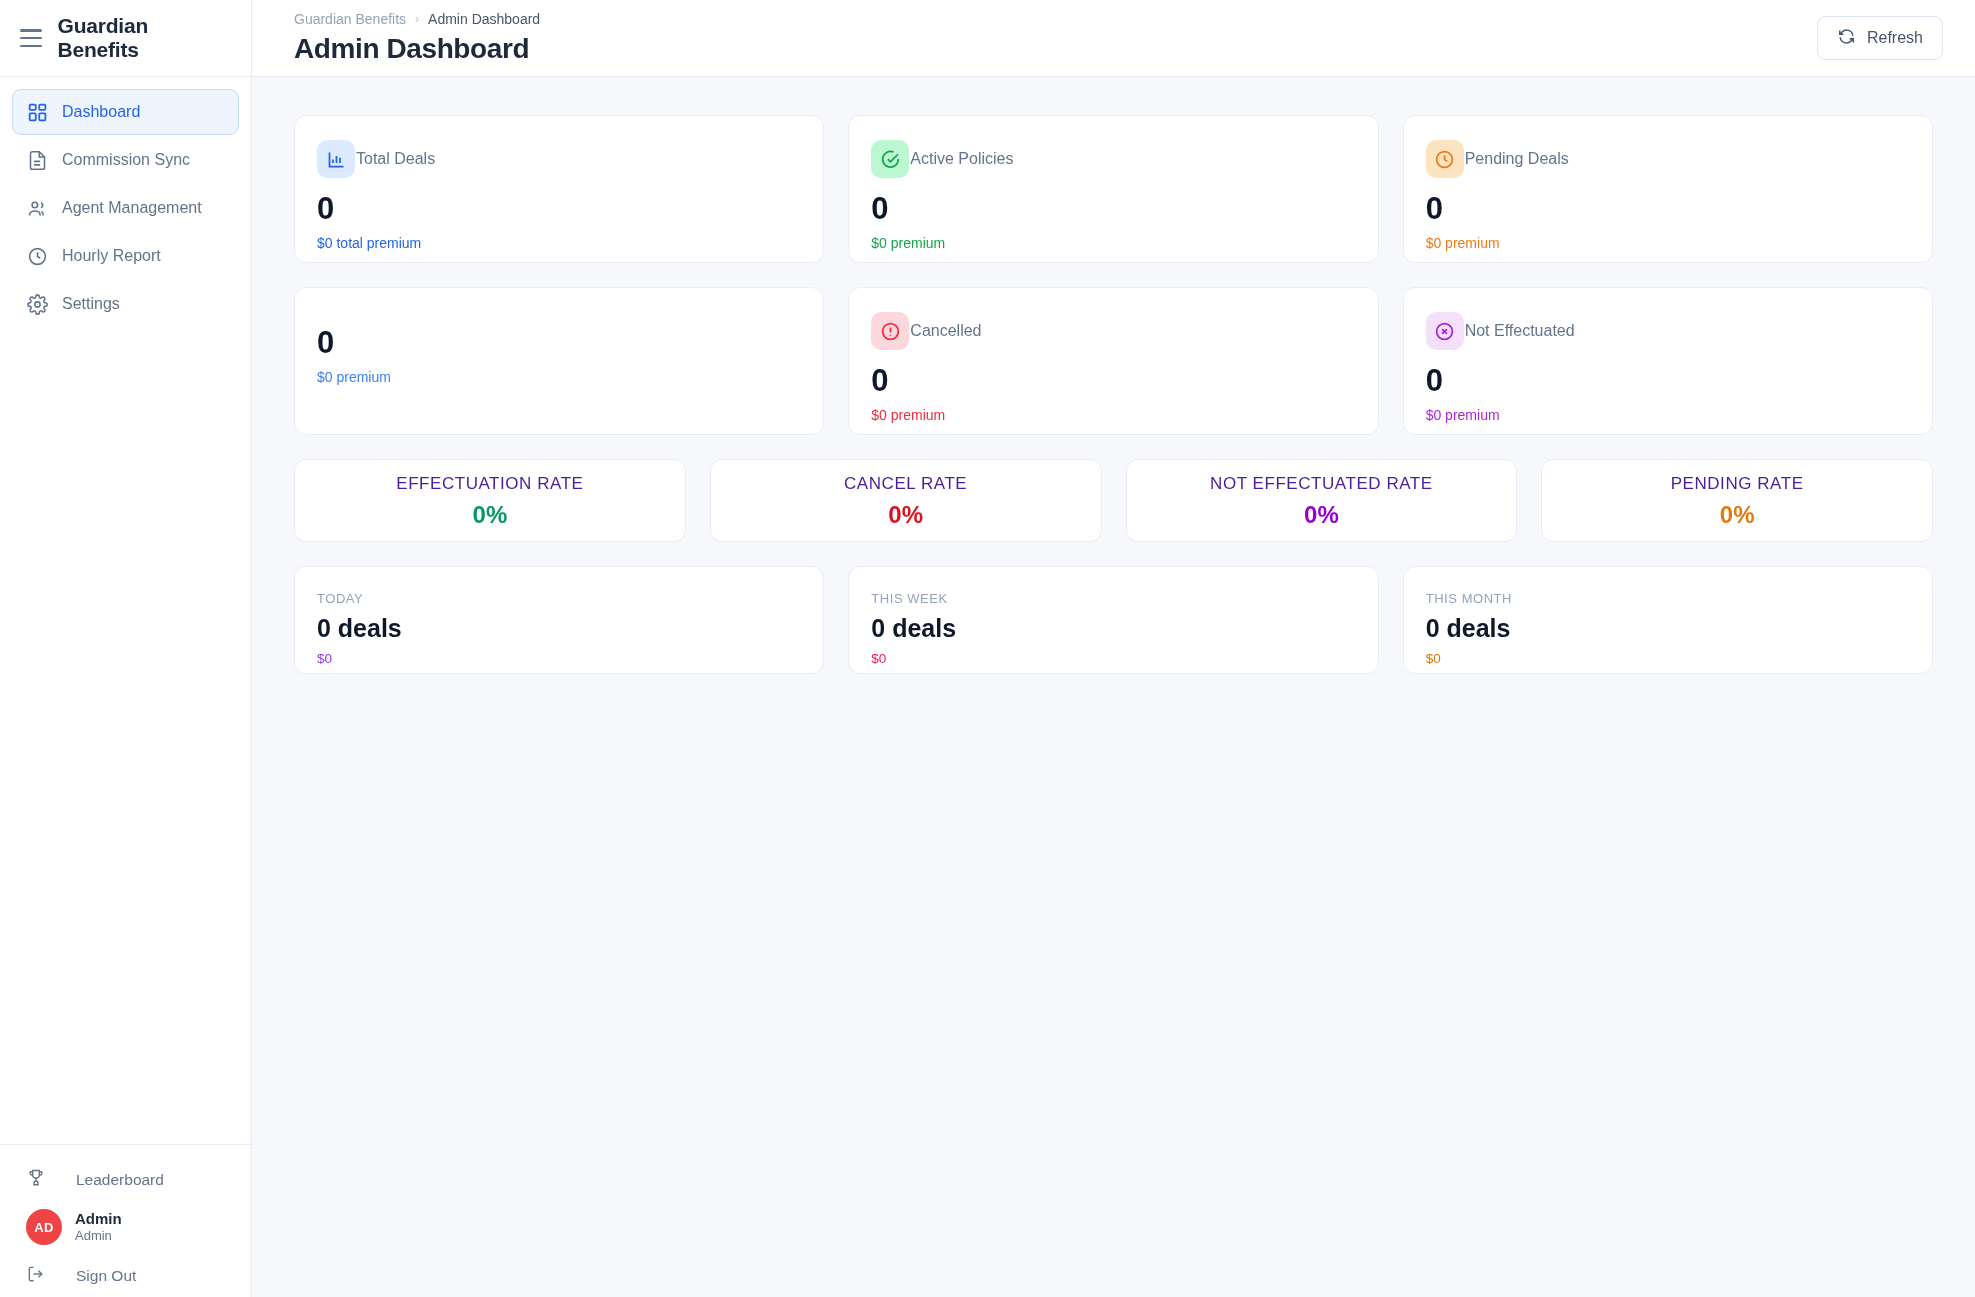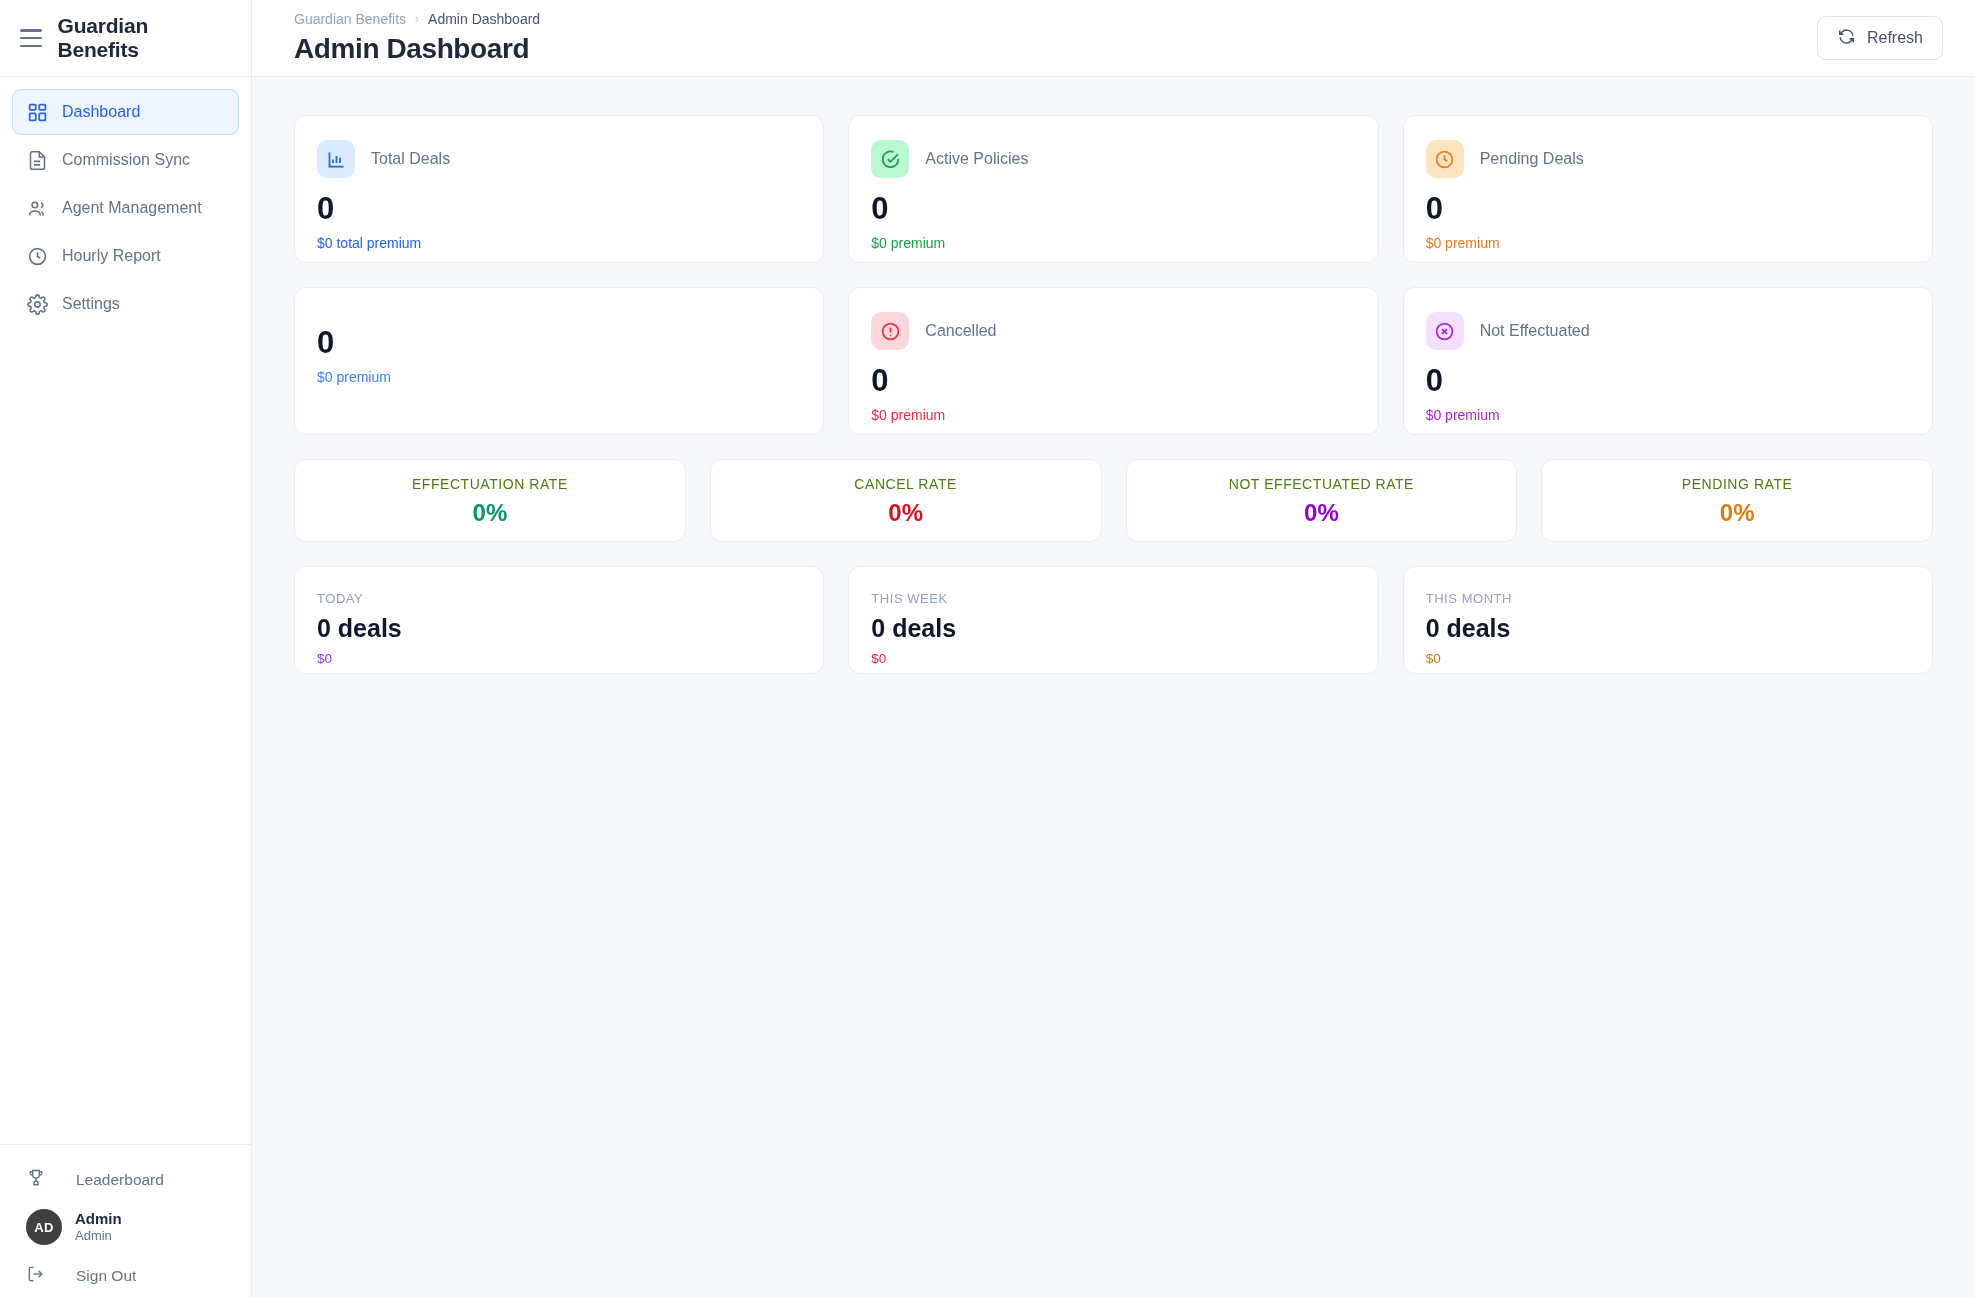--- a/index.html
+++ b/index.html
@@ -58,21 +58,21 @@
     color: #64748b; font-size: 15.5px; cursor: pointer;
     border-radius: 9px;
   }
   .foot-item svg { width: 20px; height: 20px; flex: none; }
   .user-row {
     display: flex; align-items: center; gap: 13px;
     padding: 8px 14px 10px 14px; cursor: pointer;
   }
   .avatar {
     width: 36px; height: 36px; border-radius: 50%;
-    background: #404040; color: #fff;
+    background: #ef4444; color: #fff;
     display: flex; align-items: center; justify-content: center;
     font-size: 13px; font-weight: bold; letter-spacing: 0.3px; flex: none;
   }
   .user-name { font-size: 15px; font-weight: bold; color: #1e293b; line-height: 1.25; }
   .user-role { font-size: 13px; color: #64748b; line-height: 1.25; }
 
   
   .main { flex: 1; height: 1297px; display: flex; flex-direction: column; background: #f6f8fb; }
   .topbar {
     height: 77px; min-height: 77px; background: #ffffff;
@@ -96,29 +96,29 @@
 
   .content { flex: 1; padding: 38px 42px; overflow: hidden; }
   .grid3 { display: grid; grid-template-columns: repeat(3, 1fr); gap: 24px; }
   .grid4 { display: grid; grid-template-columns: repeat(4, 1fr); gap: 24px; }
 
   .card {
     background: #ffffff; border: 1px solid #e9edf3; border-radius: 12px;
     padding: 24px 22px;
   }
   .stat-card { height: 148px; display: flex; flex-direction: column; }
-  .stat-head { display: flex; align-items: center; gap: 16px; }
+  .stat-head { display: flex; align-items: center; gap: 1px; }
   .stat-ico { width: 38px; height: 38px; border-radius: 10px; display: flex; align-items: center; justify-content: center; flex: none; }
   .stat-ico svg { width: 21px; height: 21px; }
   .stat-label { font-size: 16px; color: #64748b; }
   .stat-value { font-size: 31px; font-weight: bold; color: #0f172a; margin-top: 15px; line-height: 1; }
   .stat-sub { font-size: 14px; margin-top: 11px; }
 
   .rate-card { height: 83px; display: flex; flex-direction: column; align-items: center; justify-content: center; padding: 0; }
-  .rate-label { font-size: 14px; color: #4d7c0f; letter-spacing: 0.55px; }
+  .rate-label { font-size: 17px; color: #4c1d95; letter-spacing: 0.55px; }
   .rate-value { font-size: 24px; font-weight: bold; margin-top: 9px; line-height: 1; }
 
   .period-card { height: 108px; display: flex; flex-direction: column; justify-content: space-between; }
   .period-label { font-size: 13px; color: #94a3b8; letter-spacing: 0.55px; }
   .period-value { font-size: 25px; font-weight: bold; color: #0f172a; margin-top: 9px; line-height: 1.1; }
   .period-amt { font-size: 13.5px; margin-top: 8px; }
 
   .row-gap { margin-top: 24px; }
 </style>
 </head>

